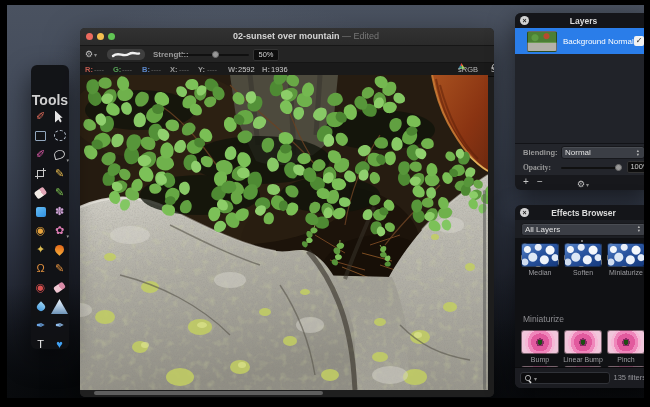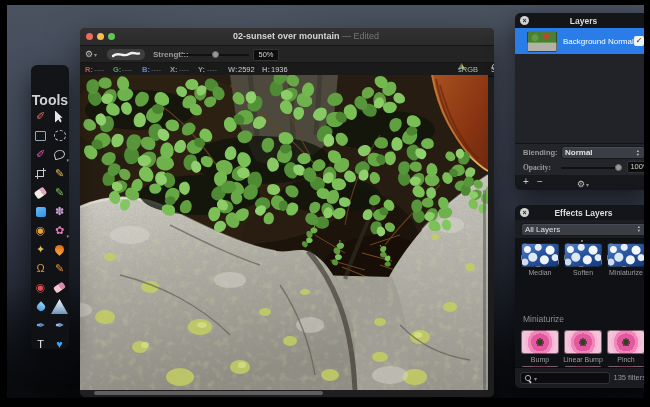--- a/index.html
+++ b/index.html
@@ -73,21 +73,21 @@
       radial-gradient(circle at 66% 22%, #b84a2e 0 2.5px, rgba(0,0,0,0) 3.5px),
       radial-gradient(circle at 25% 30%, #5d9a42 0 3px, rgba(0,0,0,0) 4px),
       linear-gradient(180deg,#4c7f34 0 10px,#6b9a50 10px 11px,#b3b1a8 11px);}
   .layer-name{font-size(8px);font-size:8px;color:#fff;margin-left:6px;font-weight:400;}
   .layer-check{position:absolute;right:8px;top:8px;width:10px;height:10px;border-radius:2px;background:#f2f2f2;
     color:#222;font-size:8px;line-height:10px;text-align:center;font-weight:700;}
   .layers-body{height:89px;background:#212329;}
   .layers-controls{position:relative;height:31px;background:#23252b;border-top:1px solid #121317;}
   .ctl-label{position:absolute;font-size:7.5px;color:#9a9a9a;font-weight:700;}
   .blend-label{left:8px;top:4px;}
-  .blend-dd{position:absolute;left:46px;top:2px;width:84px;font-weight:bold;}
+  .blend-dd{position:absolute;left:46px;top:2px;width:84px;}
   .opacity-label{left:8px;top:19px;font-family:Liberation Serif, serif;}
   .op-slider{left:46px;top:23px;width:60px;}
   .op-slider .knob{left:54px;}
   .op-value{left:112px;top:17px;width:24px;height:10px;}
   .layers-footer{position:relative;height:16px;background:#17181c;}
   .pm-btn{position:absolute;top:1px;font-size:10px;color:#c8c8c8;}
   .btn-add{left:8px}.btn-remove{left:22px}
   .footer-gear{position:absolute;left:62px;top:1px;display:flex;align-items:center;gap:1px;}
   
   .effects-panel{left:508px;top:200px;width:137px;height:183px;}
@@ -557,21 +557,21 @@
       <span class="footer-gear">
         <span class="gear">⚙</span>
             <span class="caret-s">▾</span>
       </span>
     </div>
   </div>
 
   <div class="panel effects-panel">
     <div class="panel-header">
       <span class="circle-x">×</span>
-      <span class="panel-title">Effects Layers</span>
+      <span class="panel-title">Effects Browser</span>
     </div>
     <div class="fx-ddrow">
       <div class="dropdown fx-dd">
         <span class="dd-label">All Layers</span>
         <span class="stepper">
               <span>▴</span>
               <span>▾</span>
             </span>
       </div>
     </div>

